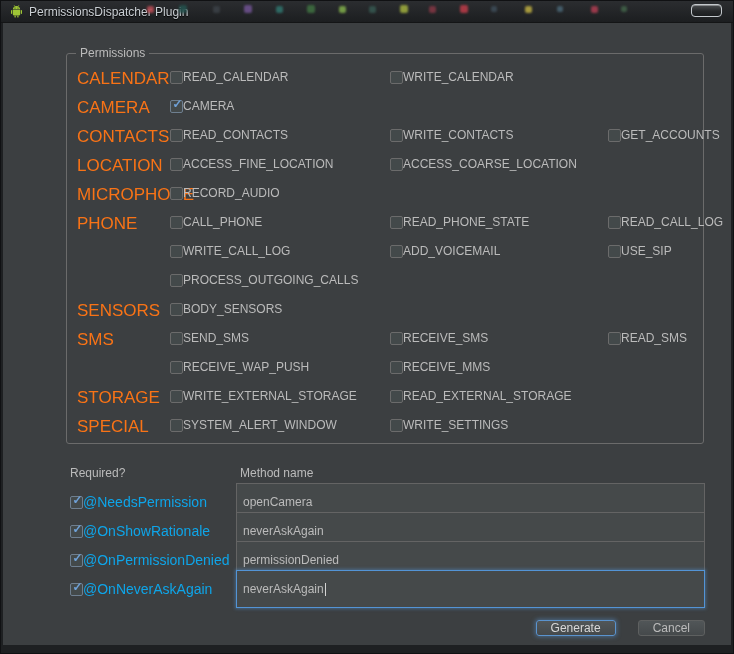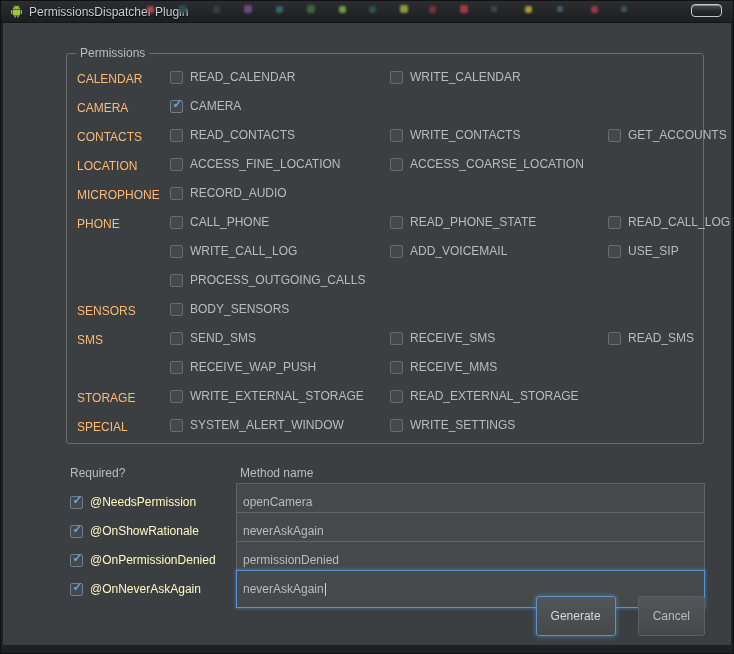--- a/index.html
+++ b/index.html
@@ -45,22 +45,22 @@
   .group-title{
     position:absolute;top:-8px;left:9px;
     background:#3c3f41;padding:0 4px;
     color:#bbbbbb;font-size:12px;
   }
   .perm-grid{padding:10px 8px 2px 10px;}
   .perm-row{
     display:grid;grid-template-columns:93px 220px 218px 1fr;
     align-items:center;height:29px;
   }
-  .perm-cat{color:#fdba74;font-size:12px;}
-  .cb-item{display:inline-flex;align-items:center;gap:7px;cursor:default;}
+  .perm-cat{color:#f97316;font-size:17px;}
+  .cb-item{display:inline-flex;align-items:center;cursor:default;}
   .cb{
     width:13px;height:13px;flex:none;position:relative;
     background:#43494a;border:1px solid #6b6b6b;border-radius:2px;
   }
   .cb.checked{border-color:#6e7f90;}
   .check{
     position:absolute;left:0;right:-2px;top:-3px;
     font-size:12px;font-weight:700;color:#6fa2d9;
     text-align:center;line-height:13px;
   }
@@ -71,35 +71,35 @@
     padding:0 26px 0 32px;margin-top:22px;
     color:#bbbbbb;font-size:12px;
   }
   .ann-headers .mh{padding-left:4px;}
   .ann-rows{margin-top:3px;}
   .ann-row{
     display:grid;grid-template-columns:166px 1fr;
     align-items:center;height:29px;
     padding:0 26px 0 32px;
   }
-  .ann-label{color:#fef9c3;font-size:12px;white-space:nowrap;}
+  .ann-label{color:#0ea5e9;font-size:14px;white-space:nowrap;}
   .field{
     height:38px;background:#45494a;border:1px solid #646464;
     display:flex;align-items:center;padding:0 6px;
     font-size:12px;color:#bbbbbb;cursor:text;
   }
   .field.focused{
     border-color:#5394d6;
     box-shadow:0 0 3px 1px rgba(83,148,214,.45);
   }
   .caret{width:1px;height:13px;background:#d4d4d4;margin-left:1px;flex:none;}
   
   .button-bar{position:absolute;right:26px;bottom:9px;display:flex;gap:22px;}
   .btn{
-    min-width:58px;height:40px;padding:0 14px;
+    min-width:58px;height:16px;padding:0 14px;
     background:linear-gradient(#515658,#45494b);
     border:1px solid #5e6060;border-radius:3px;
     color:#bbbbbb;font-size:12px;font-family:inherit;cursor:pointer;
   }
   .btn.default{
     border-color:#5a93ce;
     box-shadow:0 0 4px 1px rgba(90,147,206,.5);
     color:#d8d8d8;min-width:76px;
   }
 </style>

